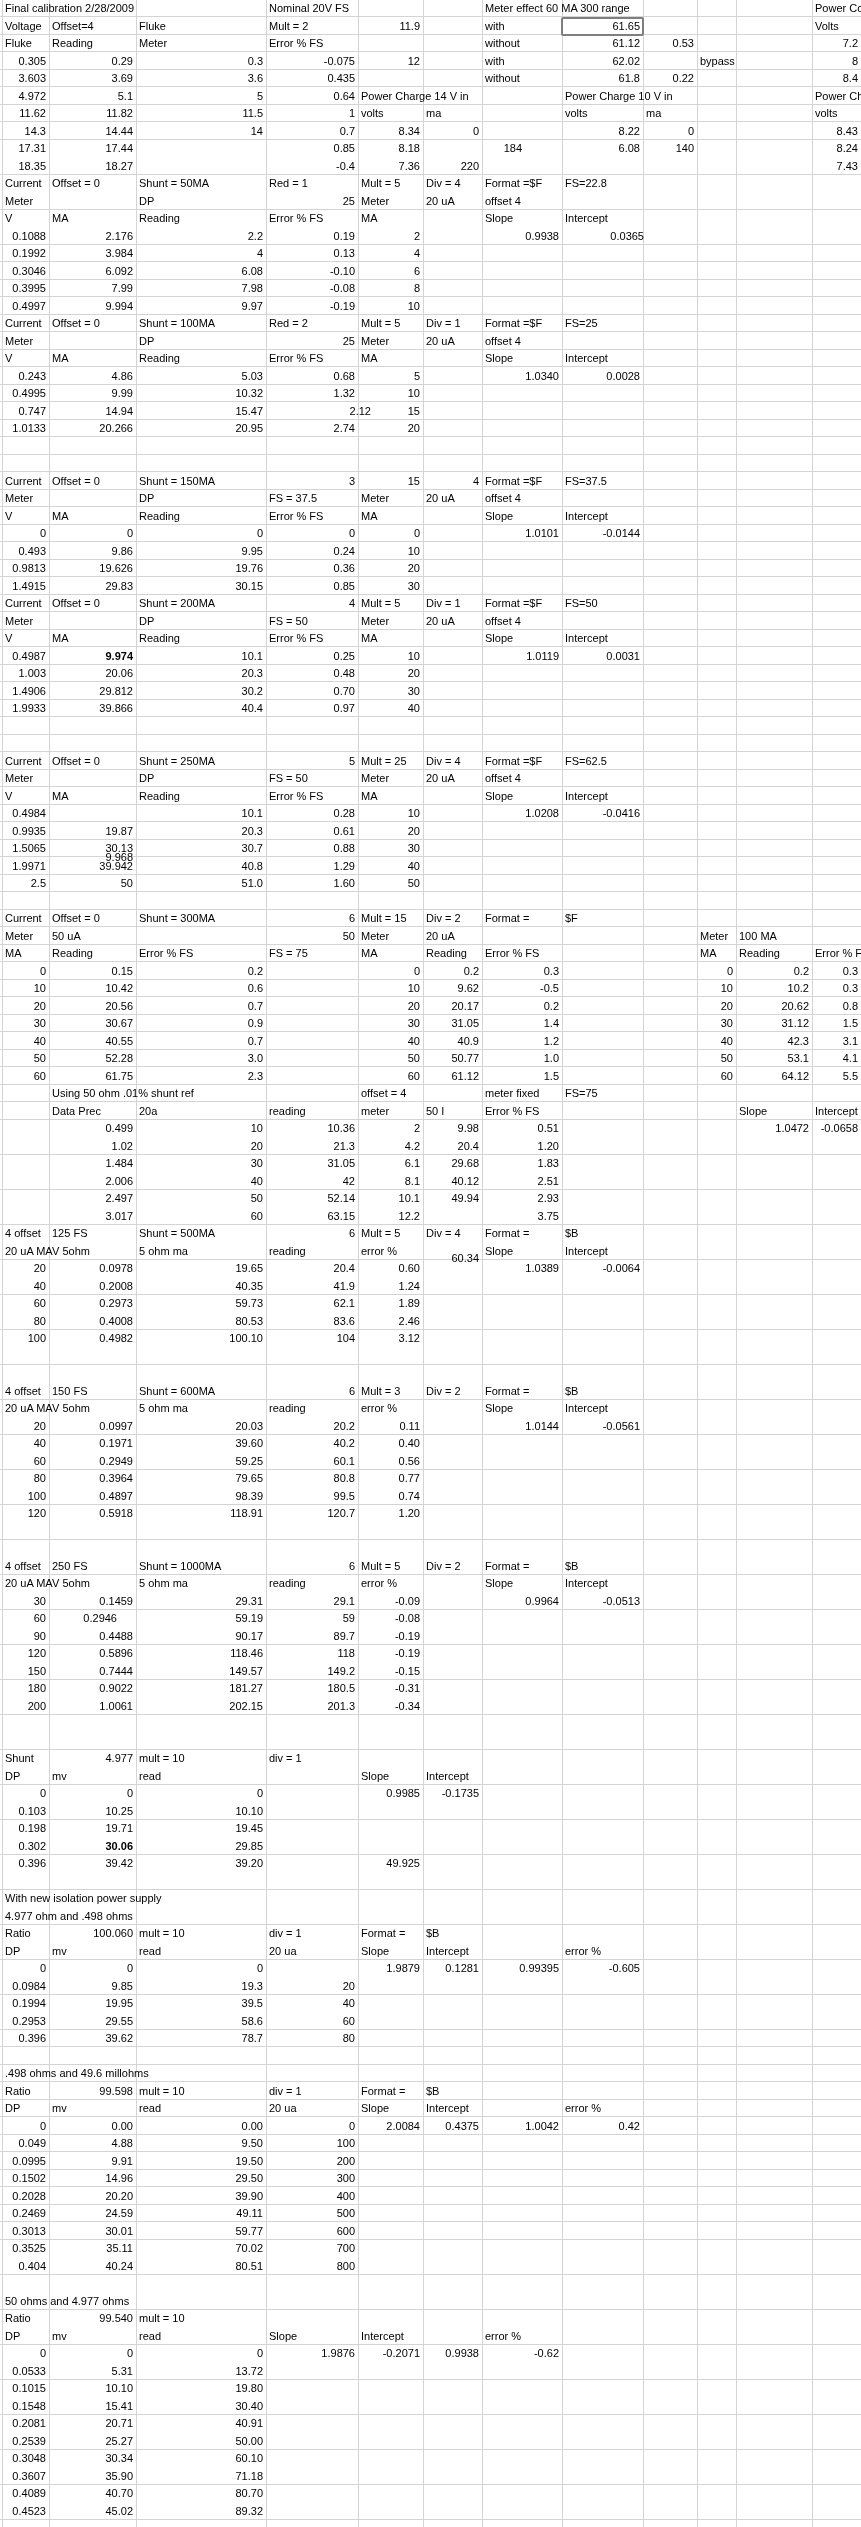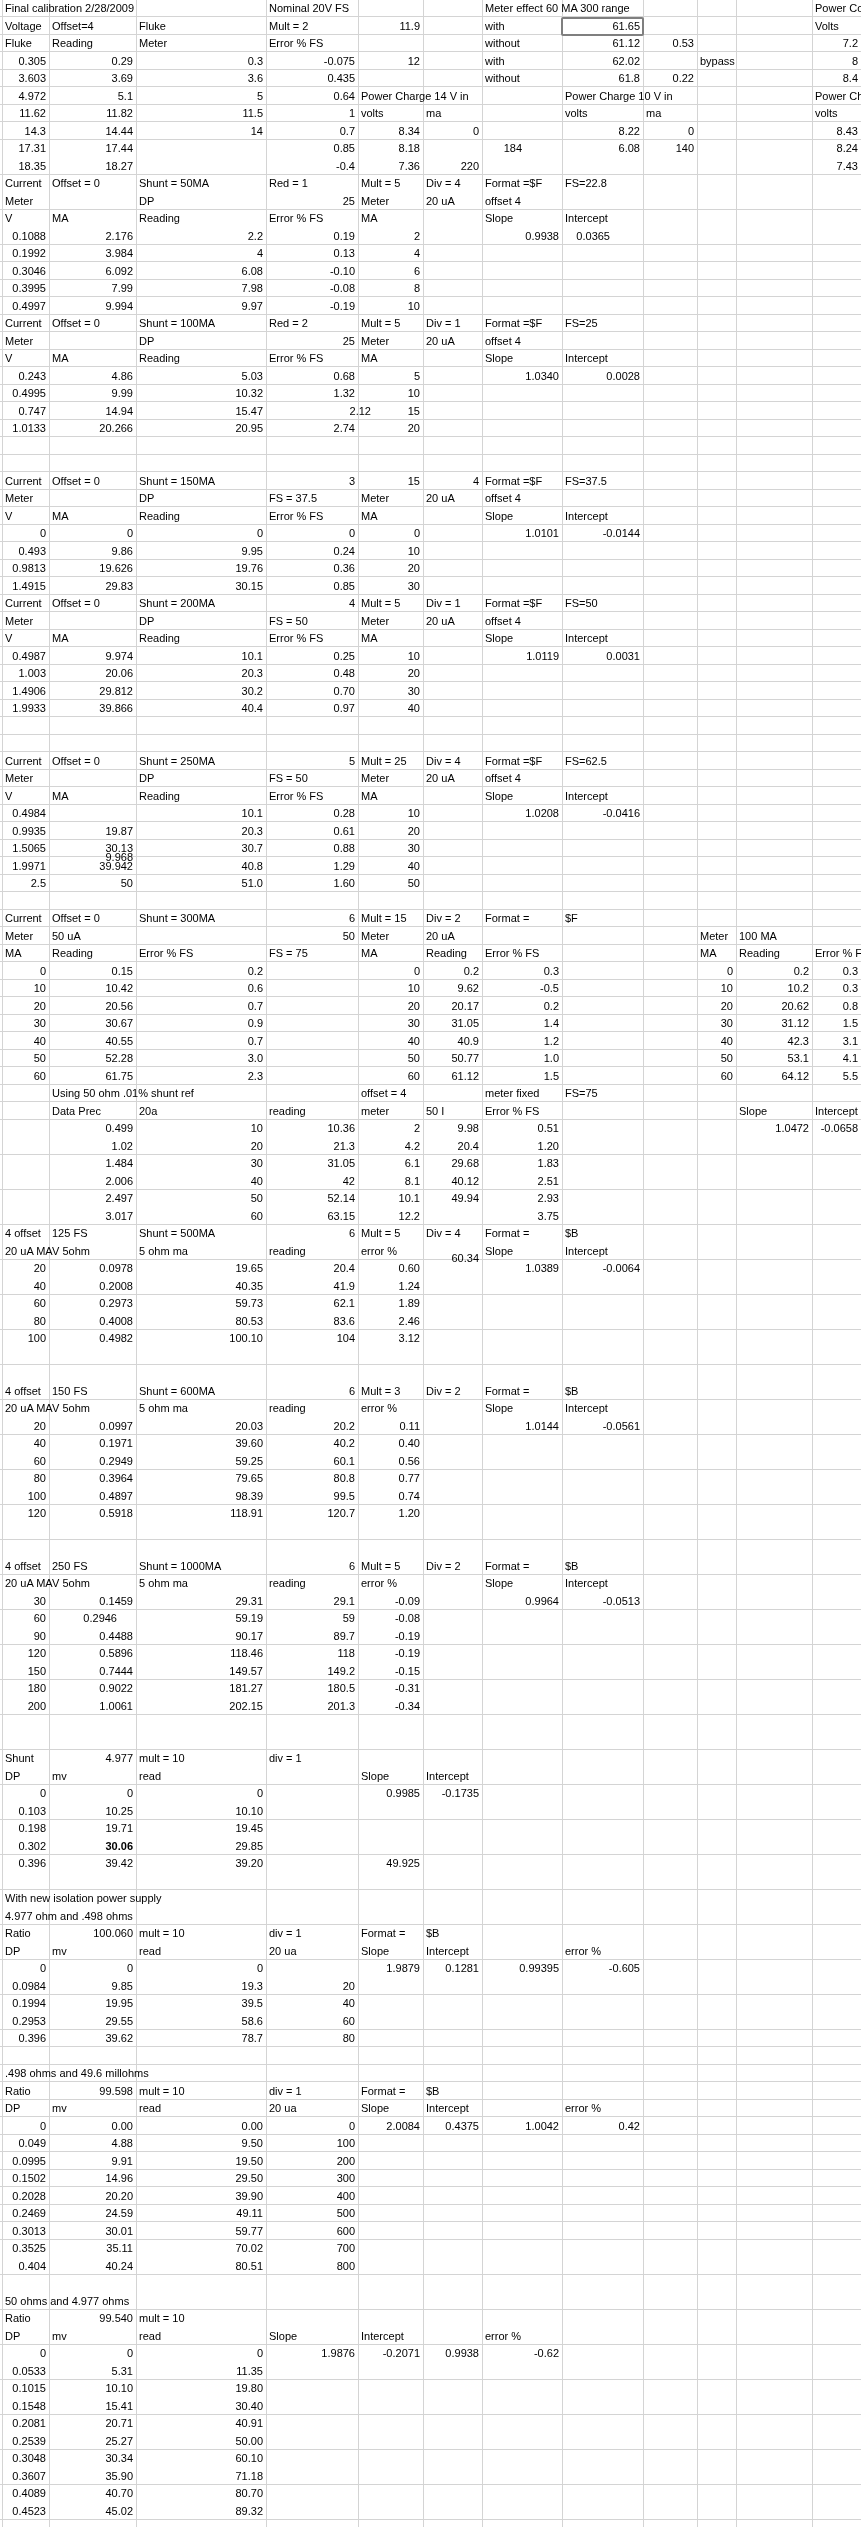--- a/index.html
+++ b/index.html
@@ -147,21 +147,21 @@
     <div class="cell l" style="left: 266px; width: 92px; top: 210px;">Error % FS</div>
     <div class="cell l" style="left: 358px; width: 65px; top: 210px;">MA</div>
     <div class="cell l" style="left: 482px; width: 80px; top: 210px;">Slope</div>
     <div class="cell l" style="left: 562px; width: 81px; top: 210px;">Intercept</div>
     <div class="cell r" style="left: 2px; width: 47px; top: 227.5px;">0.1088</div>
     <div class="cell r" style="left: 49px; width: 87px; top: 227.5px;">2.176</div>
     <div class="cell r" style="left: 136px; width: 130px; top: 227.5px;">2.2</div>
     <div class="cell r" style="left: 266px; width: 92px; top: 227.5px;">0.19</div>
     <div class="cell r" style="left: 358px; width: 65px; top: 227.5px;">2</div>
     <div class="cell r" style="left: 482px; width: 80px; top: 227.5px;">0.9938</div>
-    <div class="cell r" style="left: 532px; width: 81px; top: 227.5px;">0.0365</div>
+    <div class="cell r" style="left: 566px; width: 81px; top: 227.5px;">0.0365</div>
     <div class="cell r" style="left: 2px; width: 47px; top: 245px;">0.1992</div>
     <div class="cell r" style="left: 49px; width: 87px; top: 245px;">3.984</div>
     <div class="cell r" style="left: 136px; width: 130px; top: 245px;">4</div>
     <div class="cell r" style="left: 266px; width: 92px; top: 245px;">0.13</div>
     <div class="cell r" style="left: 358px; width: 65px; top: 245px;">4</div>
     <div class="cell r" style="left: 2px; width: 47px; top: 262.5px;">0.3046</div>
     <div class="cell r" style="left: 49px; width: 87px; top: 262.5px;">6.092</div>
     <div class="cell r" style="left: 136px; width: 130px; top: 262.5px;">6.08</div>
     <div class="cell r" style="left: 266px; width: 92px; top: 262.5px;">-0.10</div>
     <div class="cell r" style="left: 358px; width: 65px; top: 262.5px;">6</div>
@@ -276,21 +276,21 @@
     <div class="cell l" style="left: 423px; width: 59px; top: 612.5px;">20 uA</div>
     <div class="cell l" style="left: 482px; width: 80px; top: 612.5px;">offset 4</div>
     <div class="cell l" style="left: 2px; width: 47px; top: 630px;">V</div>
     <div class="cell l" style="left: 49px; width: 87px; top: 630px;">MA</div>
     <div class="cell l" style="left: 136px; width: 130px; top: 630px;">Reading</div>
     <div class="cell l" style="left: 266px; width: 92px; top: 630px;">Error % FS</div>
     <div class="cell l" style="left: 358px; width: 65px; top: 630px;">MA</div>
     <div class="cell l" style="left: 482px; width: 80px; top: 630px;">Slope</div>
     <div class="cell l" style="left: 562px; width: 81px; top: 630px;">Intercept</div>
     <div class="cell r" style="left: 2px; width: 47px; top: 647.5px;">0.4987</div>
-    <div class="cell r" style="left: 49px; width: 87px; top: 647.5px;">9.974</div>
+    <div class="cell r" style="left: 49px; width: 87px; top: 647.5px; font-weight: bold;">9.974</div>
     <div class="cell r" style="left: 136px; width: 130px; top: 647.5px;">10.1</div>
     <div class="cell r" style="left: 266px; width: 92px; top: 647.5px;">0.25</div>
     <div class="cell r" style="left: 358px; width: 65px; top: 647.5px;">10</div>
     <div class="cell r" style="left: 482px; width: 80px; top: 647.5px;">1.0119</div>
     <div class="cell r" style="left: 562px; width: 81px; top: 647.5px;">0.0031</div>
     <div class="cell r" style="left: 2px; width: 47px; top: 665px;">1.003</div>
     <div class="cell r" style="left: 49px; width: 87px; top: 665px;">20.06</div>
     <div class="cell r" style="left: 136px; width: 130px; top: 665px;">20.3</div>
     <div class="cell r" style="left: 266px; width: 92px; top: 665px;">0.48</div>
     <div class="cell r" style="left: 358px; width: 65px; top: 665px;">20</div>
@@ -762,21 +762,21 @@
     <div class="cell l" style="left: 482px; width: 80px; top: 2327.5px;">error %</div>
     <div class="cell r" style="left: 2px; width: 47px; top: 2345px;">0</div>
     <div class="cell r" style="left: 49px; width: 87px; top: 2345px;">0</div>
     <div class="cell r" style="left: 136px; width: 130px; top: 2345px;">0</div>
     <div class="cell r" style="left: 266px; width: 92px; top: 2345px;">1.9876</div>
     <div class="cell r" style="left: 358px; width: 65px; top: 2345px;">-0.2071</div>
     <div class="cell r" style="left: 423px; width: 59px; top: 2345px;">0.9938</div>
     <div class="cell r" style="left: 482px; width: 80px; top: 2345px;">-0.62</div>
     <div class="cell r" style="left: 2px; width: 47px; top: 2362.5px;">0.0533</div>
     <div class="cell r" style="left: 49px; width: 87px; top: 2362.5px;">5.31</div>
-    <div class="cell r" style="left: 136px; width: 130px; top: 2362.5px;">11.35</div>
+    <div class="cell r" style="left: 136px; width: 130px; top: 2362.5px;">13.72</div>
     <div class="cell r" style="left: 2px; width: 47px; top: 2380px;">0.1015</div>
     <div class="cell r" style="left: 49px; width: 87px; top: 2380px;">10.10</div>
     <div class="cell r" style="left: 136px; width: 130px; top: 2380px;">19.80</div>
     <div class="cell r" style="left: 2px; width: 47px; top: 2397.5px;">0.1548</div>
     <div class="cell r" style="left: 49px; width: 87px; top: 2397.5px;">15.41</div>
     <div class="cell r" style="left: 136px; width: 130px; top: 2397.5px;">30.40</div>
     <div class="cell r" style="left: 2px; width: 47px; top: 2415px;">0.2081</div>
     <div class="cell r" style="left: 49px; width: 87px; top: 2415px;">20.71</div>
     <div class="cell r" style="left: 136px; width: 130px; top: 2415px;">40.91</div>
     <div class="cell r" style="left: 2px; width: 47px; top: 2432.5px;">0.2539</div>

